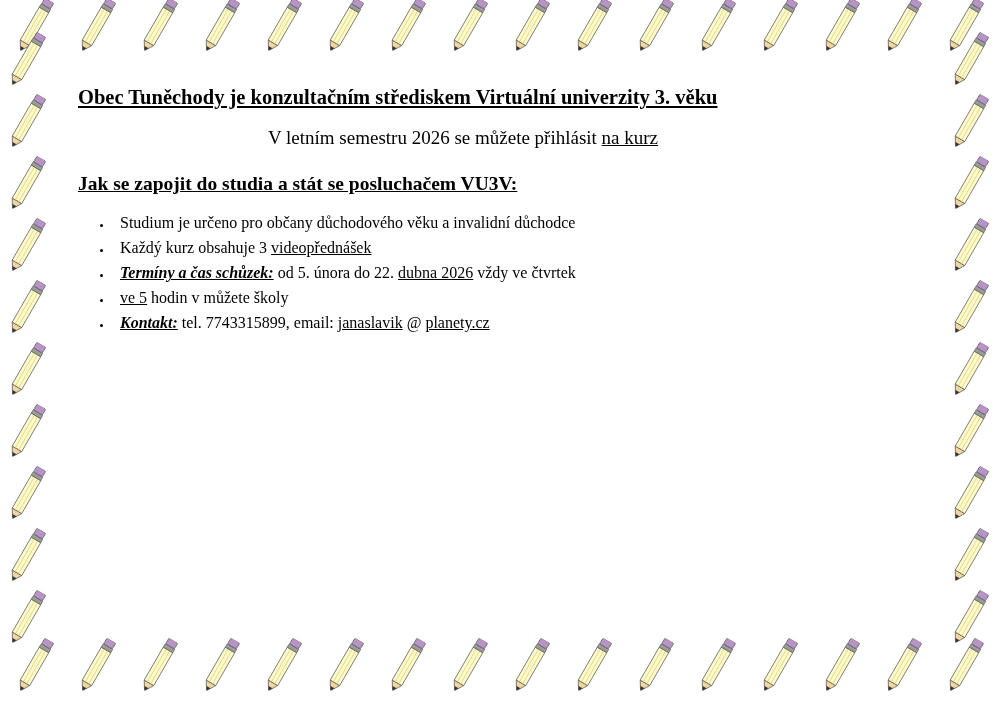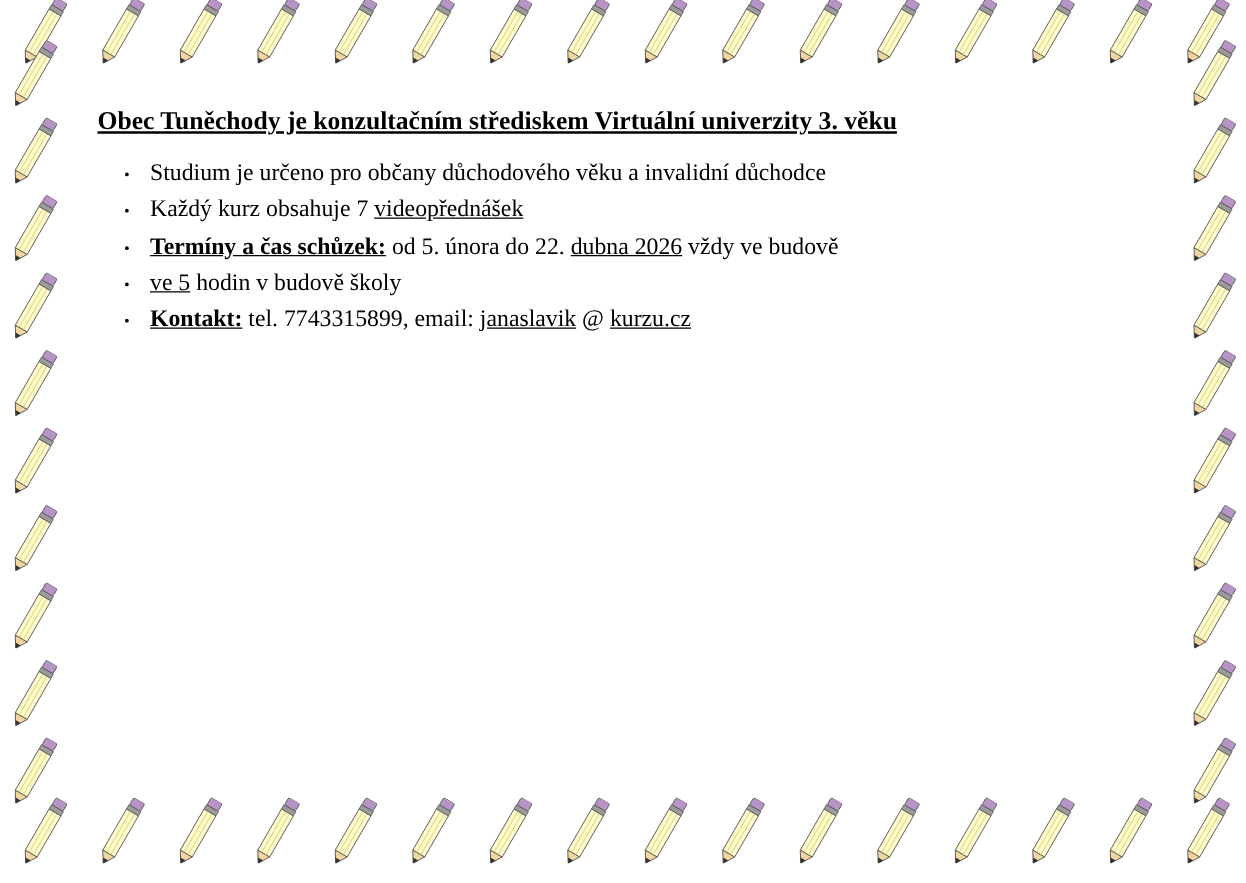--- a/index.html
+++ b/index.html
@@ -81,38 +81,38 @@
     color: #000000;
   }
 
   ul.bullets {
     list-style: none;
     margin: 16px 0 0 0;
     padding: 0;
   }
   ul.bullets > li {
     position: relative;
-    font-size: 19px;
+    font-size: 16px;
     line-height: 1.44;
     color: #000000;
     padding-left: 48px;
     margin-bottom: 2px;
   }
   ul.bullets > li::before {
     content: "";
     position: absolute;
     left: 28px;
     top: 13px;
     width: 3px;
     height: 3px;
     background: #000000;
     border-radius: 50%;
   }
   .u { text-decoration: underline; }
-  .bu { font-weight: bold; text-decoration: underline; }
+  .bu { font-weight: bold; text-decoration: underline; font-style: italic; }
 </style>
 </head>
 <body>
 
 <div class="page">
 
   <div class="border-layer">
       <div class="pencil" style="left: 6px; top: 18px; transform: rotate(-60deg);">
         <svg viewBox="0 0 58 15" xmlns="http://www.w3.org/2000/svg">
           <polygon points="0,7.5 9,2 9,13" fill="#f2d6a0" stroke="#5a5a5a" stroke-width="0.7"></polygon>
@@ -684,25 +684,29 @@
           <rect x="47" y="2" width="4" height="11" fill="#9b9b9b" stroke="#5a5a5a" stroke-width="0.6"></rect>
           <rect x="51" y="2.4" width="7" height="10.2" rx="1.6" fill="#b793c6" stroke="#5a5a5a" stroke-width="0.7"></rect>
         </svg>
       </div>
     </div>
 
   <div class="content">
 
     <div class="title-main">Obec Tuněchody je  konzultačním střediskem Virtuální univerzity 3. věku</div>
 
-
-
+    <div class="subtitle">
+      <span>V letním semestru 2026 se můžete přihlásit </span><span class="u">na  kurz</span>
+    </div>
+
+
+    <div class="howto">Jak se zapojit do studia a stát se posluchačem VU3V:</div>
 
     <ul class="bullets" id="info-list">
         <li><span>Studium je určeno pro občany důchodového věku a invalidní důchodce</span></li>
-        <li><span>Každý kurz obsahuje 7 </span><span class="u">videopřednášek</span></li>
-        <li><span class="bu">Termíny a čas schůzek:</span><span> od 5. února do 22. </span><span class="u">dubna  2026</span><span> vždy ve budově</span></li>
-        <li><span class="u">ve  5</span><span> hodin v budově školy</span></li>
-        <li><span class="bu">Kontakt:</span><span> tel. 7743315899, email: </span><span class="u">janaslavik</span><span> @ </span><span class="u">kurzu.cz</span></li>
+        <li><span>Každý kurz obsahuje 3 </span><span class="u">videopřednášek</span></li>
+        <li><span class="bu">Termíny a čas schůzek:</span><span> od 5. února do 22. </span><span class="u">dubna  2026</span><span> vždy ve čtvrtek</span></li>
+        <li><span class="u">ve  5</span><span> hodin v můžete školy</span></li>
+        <li><span class="bu">Kontakt:</span><span> tel. 7743315899, email: </span><span class="u">janaslavik</span><span> @ </span><span class="u">planety.cz</span></li>
       </ul>
 
   </div>
 </div>
 
 </body></html>

